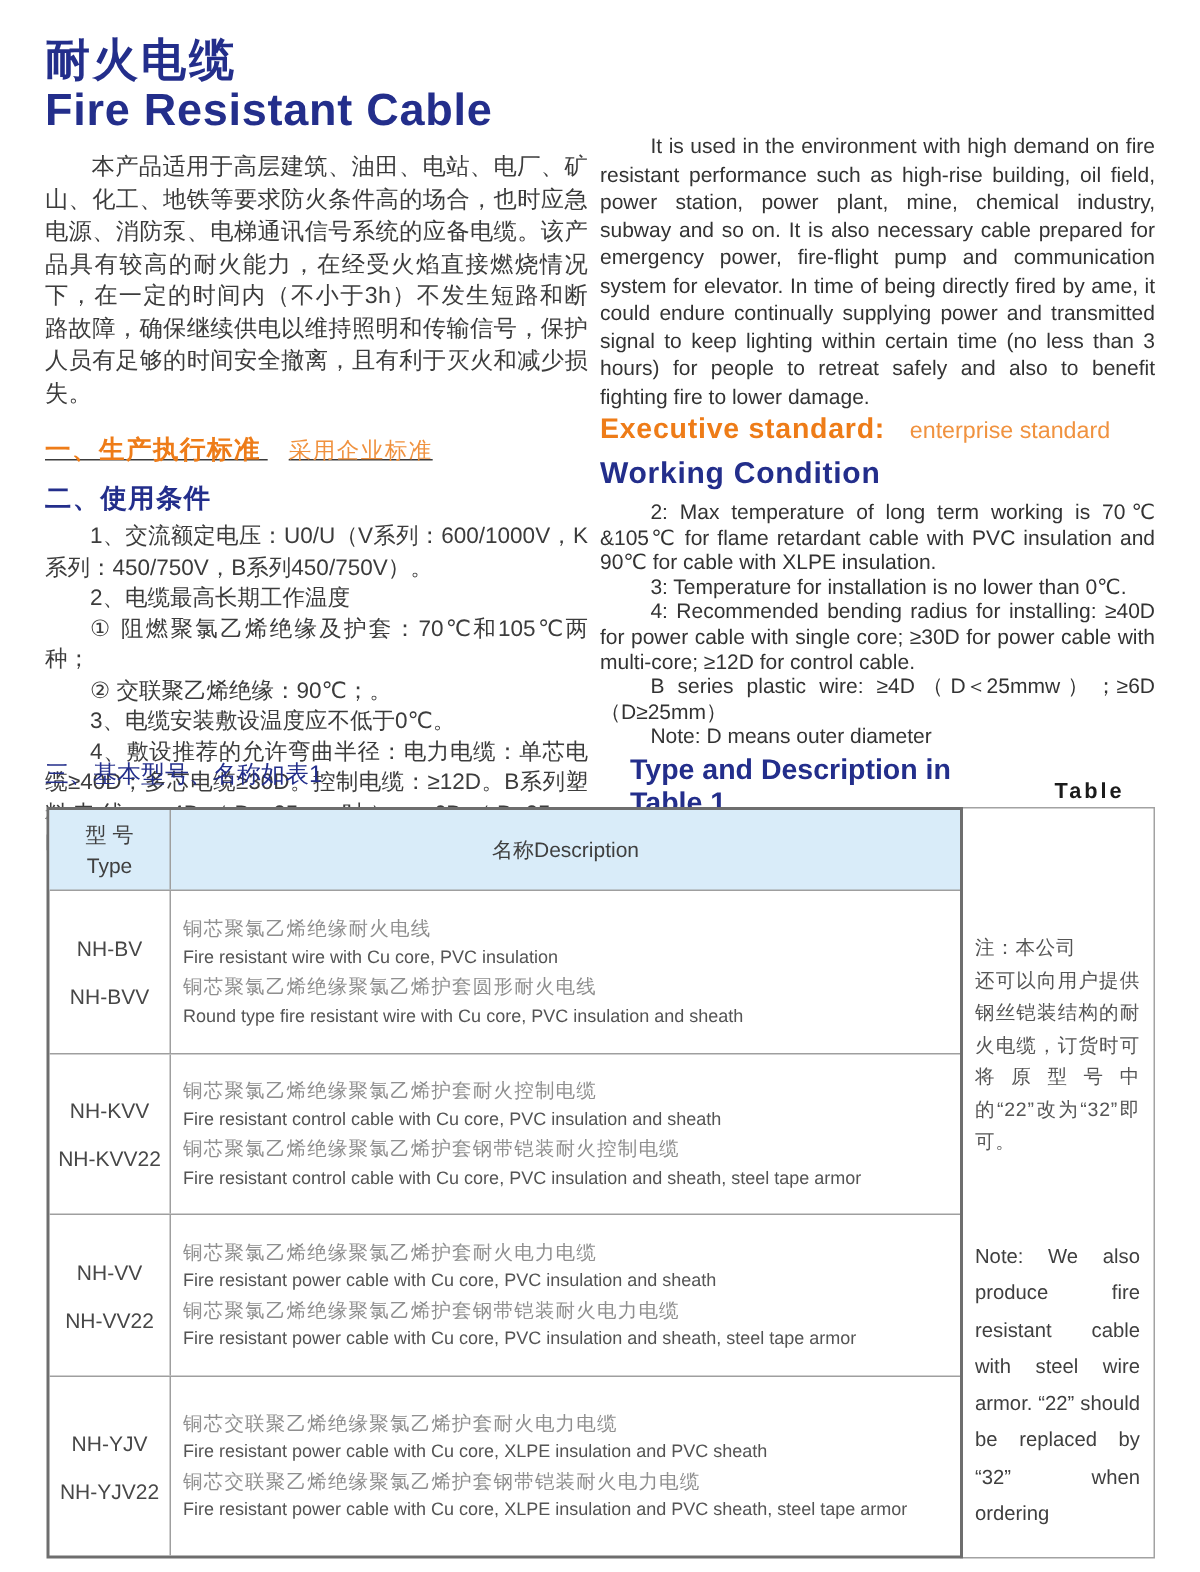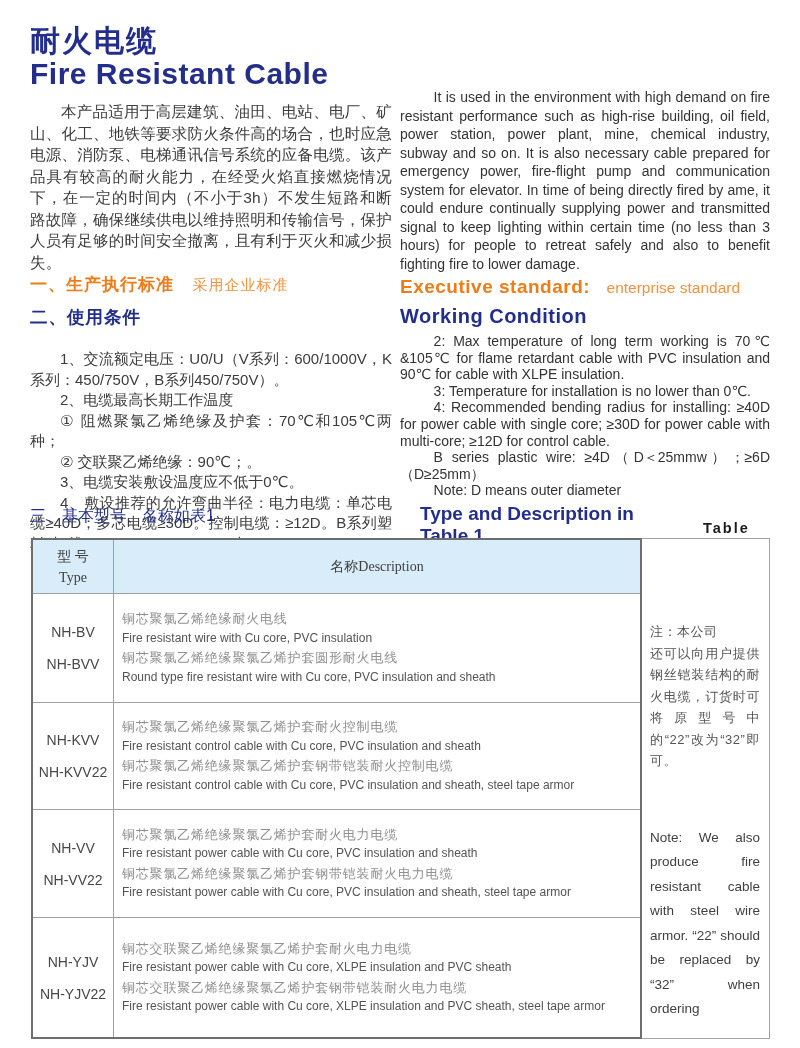--- a/index.html
+++ b/index.html
@@ -9,25 +9,25 @@
 
   
   .title-block { position:absolute; left:30px; top:24px; }
   .title-zh { font-size:30px; font-weight:bold; color:var(--navy); letter-spacing:2px; line-height:34px; }
   .title-en { font-size:30px; font-weight:bold; color:var(--navy); letter-spacing:0.5px; line-height:32px; }
 
   
   .col-zh { position:absolute; left:30px; top:101px; width:362px; }
   .intro-zh { font-size:15.5px; line-height:21.5px; text-align:justify; text-indent:2em;
               color:#3c3c3c; letter-spacing:0.2px; }
-  .h-row-zh { margin-top:0; white-space:nowrap; }
+  .h-row-zh { margin-top:15px; white-space:nowrap;text-decoration:underline; }
   .h-orange { font-size:17px; font-weight:bold; color:var(--orange); letter-spacing:1px; }
   .h-orange-sub { font-size:15px; color:var(--orange-light); margin-left:14px; letter-spacing:1px; }
   .h-navy-zh { margin-top:9px; font-size:17.5px; font-weight:bold; color:var(--navy); letter-spacing:1px; }
-  .items-zh { margin-top:20px; }
+  .items-zh { margin-top:4px; }
   .items-zh p { margin:0; font-size:15px; line-height:20.5px; text-indent:2em;
                 text-align:justify; color:#3c3c3c; }
 
   
   .col-en { position:absolute; left:400px; top:88px; width:370px; }
   .intro-en { font-size:14px; line-height:18.5px; text-align:justify; text-indent:2.4em; color:#333; }
   .h-row-en { margin-top:3px; white-space:nowrap; }
   .h-orange-en { font-size:19px; font-weight:bold; color:var(--orange); letter-spacing:0.5px; }
   .h-orange-sub-en { font-size:15.5px; color:var(--orange-light); margin-left:12px; }
   .h-navy-en { margin-top:7px; font-size:20px; font-weight:bold; color:var(--navy); letter-spacing:0.5px; }
@@ -41,21 +41,21 @@
   .s3-label { position:absolute; left:703px; top:520px; font-size:14.5px; font-weight:bold;
               color:#1b1b1b; letter-spacing:2px; }
 
   
   .table-wrap { position:absolute; left:31px; top:538px; width:739px; height:501px; }
   .note-cell { position:absolute; left:609px; top:0; width:130px; height:501px;
                border:1.5px solid #a2a2a2; box-sizing:border-box; padding:0 9px; background:#fff; }
   .main-table { position:absolute; left:0; top:0; width:611px; height:501px;
                 border:2px solid #6e6e6e; box-sizing:border-box; background:#fff;
                 display:flex; flex-direction:column; }
-  .t-header { display:flex; height:53px; background:var(--header-bg); border-bottom:1px solid #9f9f9f;font-family:Liberation Serif, serif; }
+  .t-header { display:flex; height:53px; background:var(--header-bg); border-bottom:1px solid #9f9f9f; }
   .t-row { display:flex; border-bottom:1px solid #9f9f9f; }
   .t-row.r0 { height:108px; } .t-row.r1 { height:106px; } .t-row.r2 { height:107px; }
   .t-row.r3 { flex:1; border-bottom:none; }
   .cell-type { width:80px; flex:none; border-right:1px solid #9f9f9f;
                display:flex; flex-direction:column; align-items:center; justify-content:center; }
   .t-header .cell-type { gap:2px; }
   .hdr-txt { font-size:14px; color:#3f3f3f; line-height:19px; text-align:center; }
   .cell-desc-hdr { flex:1; display:flex; flex-direction:row; align-items:center; justify-content:center; }
   .type-label { font-size:14px; color:#474747; line-height:18px; }
   .t-row .cell-type { gap:14px; }

